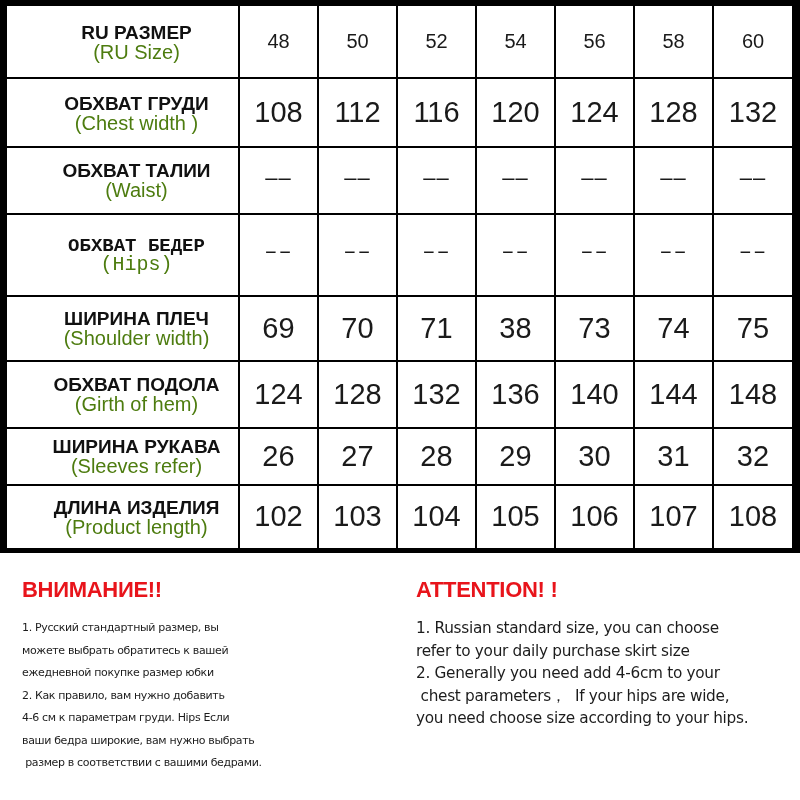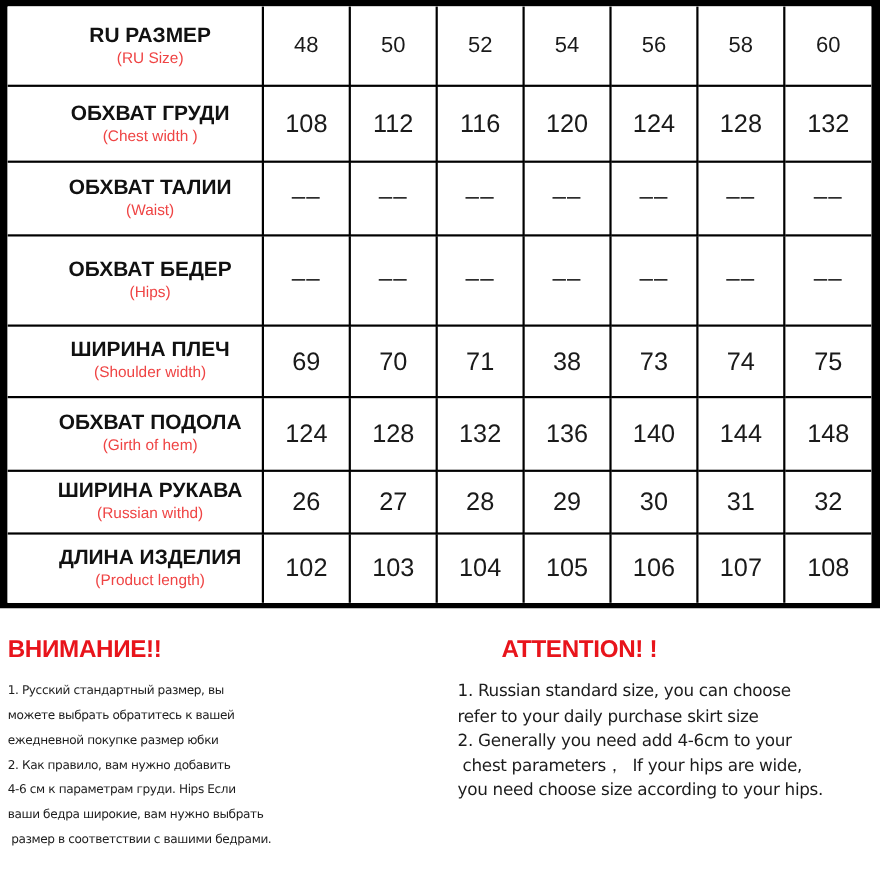--- a/index.html
+++ b/index.html
@@ -19,27 +19,27 @@
     table.size-table td {
       border: 2px solid #000; text-align: center; vertical-align: middle;
       padding: 0; background: #fff;
     }
     table.size-table tr:first-child td { border-top: none; }
     table.size-table tr:last-child td { border-bottom: none; }
     table.size-table td:first-child { border-left: none; padding-left: 28px; }
     table.size-table td:last-child { border-right: none; }
     col.label-col { width: 232px; }
     .row-label-ru { font-weight: bold; font-size: 19px; line-height: 20px; color: #111; display: block; }
-    .row-label-en { font-size: 14px; line-height: 18px; color: #ef4444; display: block; }
-    .cell-val { font-size: 23px; color: #1a1a1a; }
+    .row-label-en { font-size: 20px; line-height: 18px; color: #4d7c0f; display: block; }
+    .cell-val { font-size: 29px; color: #1a1a1a; }
     .header-val { font-size: 20px; color: #1a1a1a; }
     .dash-val { font-size: 22px; letter-spacing: 1px; position: relative; top: -2px; }
 
     .notes { position: absolute; top: 575px; font-family: "DejaVu Sans", sans-serif; }
-    .notes-ru { left: 7px; width: 390px; }
+    .notes-ru { left: 22px; width: 390px; }
     .notes-en { left: 416px; width: 384px; }
     .notes h2 {
       margin: 0 0 12px 0; color: #e8141b; font-family: "Liberation Sans", sans-serif;
       font-weight: bold; font-size: 22px; line-height: 30px; letter-spacing: -0.3px;
     }
     .notes .line { font-size: 15px; line-height: 22.5px; color: #1c1c1c; white-space: nowrap; }
     .notes-ru .line { font-size: 11px; letter-spacing: -0.35px; }
     .notes-en .line { font-size: 15.3px; letter-spacing: -0.3px; }
   </style>
 </head>
@@ -90,21 +90,21 @@
             <span class="row-label-en">(Waist)</span>
           </td>
           <td><span class="cell-val dash-val">––</span></td>
           <td><span class="cell-val dash-val">––</span></td>
           <td><span class="cell-val dash-val">––</span></td>
           <td><span class="cell-val dash-val">––</span></td>
           <td><span class="cell-val dash-val">––</span></td>
           <td><span class="cell-val dash-val">––</span></td>
           <td><span class="cell-val dash-val">––</span></td>
         </tr>
-        <tr style="height: 75px;">
+        <tr style="height: 75px; font-family: Liberation Mono, monospace;">
           <td>
             <span class="row-label-ru">ОБХВАТ БЕДЕР</span>
             <span class="row-label-en">(Hips)</span>
           </td>
           <td><span class="cell-val dash-val">––</span></td>
           <td><span class="cell-val dash-val">––</span></td>
           <td><span class="cell-val dash-val">––</span></td>
           <td><span class="cell-val dash-val">––</span></td>
           <td><span class="cell-val dash-val">––</span></td>
           <td><span class="cell-val dash-val">––</span></td>
@@ -132,21 +132,21 @@
           <td><span class="cell-val">128</span></td>
           <td><span class="cell-val">132</span></td>
           <td><span class="cell-val">136</span></td>
           <td><span class="cell-val">140</span></td>
           <td><span class="cell-val">144</span></td>
           <td><span class="cell-val">148</span></td>
         </tr>
         <tr style="height: 52px;">
           <td>
             <span class="row-label-ru">ШИРИНА РУКАВА</span>
-            <span class="row-label-en">(Russian withd)</span>
+            <span class="row-label-en">(Sleeves refer)</span>
           </td>
           <td><span class="cell-val">26</span></td>
           <td><span class="cell-val">27</span></td>
           <td><span class="cell-val">28</span></td>
           <td><span class="cell-val">29</span></td>
           <td><span class="cell-val">30</span></td>
           <td><span class="cell-val">31</span></td>
           <td><span class="cell-val">32</span></td>
         </tr>
         <tr style="height: 58px;">
@@ -171,19 +171,19 @@
   <div class="line">1. Русский стандартный размер, вы</div>
   <div class="line">можете выбрать обратитесь к вашей</div>
   <div class="line">ежедневной покупке размер юбки</div>
   <div class="line">2. Как правило, вам нужно добавить</div>
   <div class="line">4-6 см к параметрам груди. Hips Если</div>
   <div class="line">ваши бедра широкие, вам нужно выбрать</div>
   <div class="line" style="white-space:pre"> размер в соответствии с вашими бедрами.</div>
 </div>
 
 <div class="notes notes-en">
-  <h2 style="color: rgb(232, 20, 27); margin-left: 40px;">ATTENTION! !</h2>
+  <h2 style="color: rgb(232, 20, 27);">ATTENTION! !</h2>
   <div class="line">1. Russian standard size, you can choose</div>
   <div class="line">refer to your daily purchase skirt size</div>
   <div class="line">2. Generally you need add 4-6cm to your</div>
   <div class="line" style="white-space:pre"> chest parameters，  If your hips are wide,</div>
   <div class="line">you need choose size according to your hips.</div>
 </div>
 
 </body></html>

